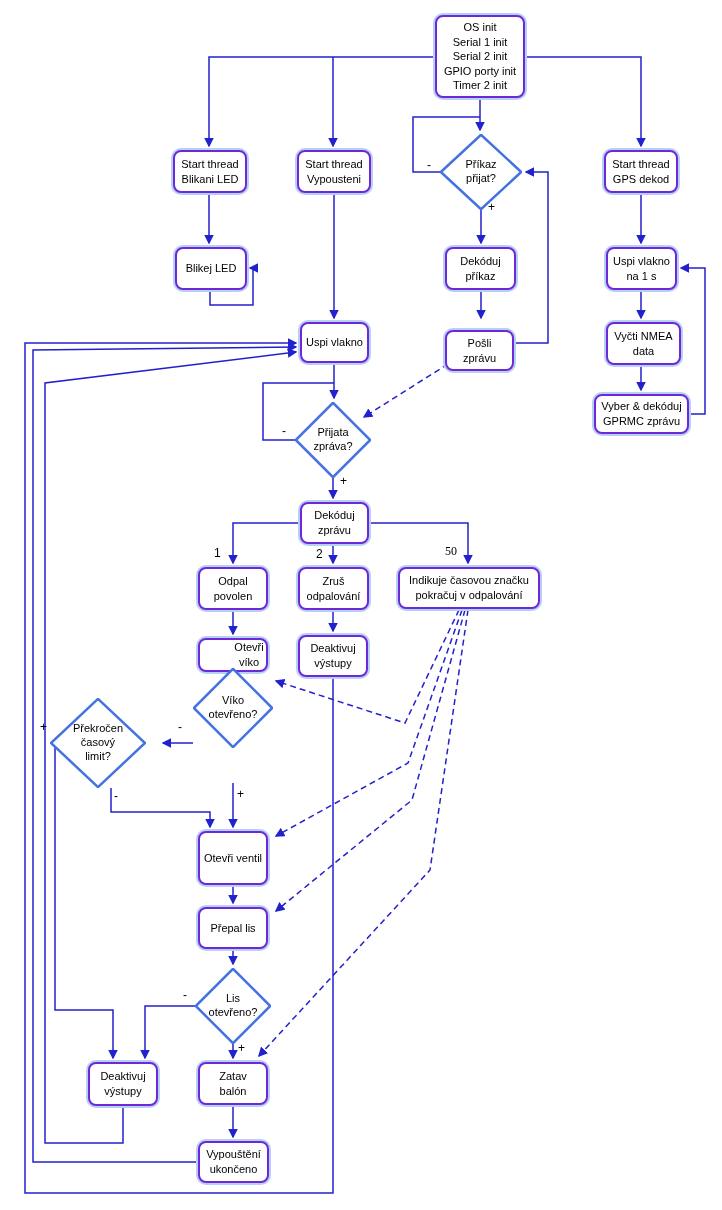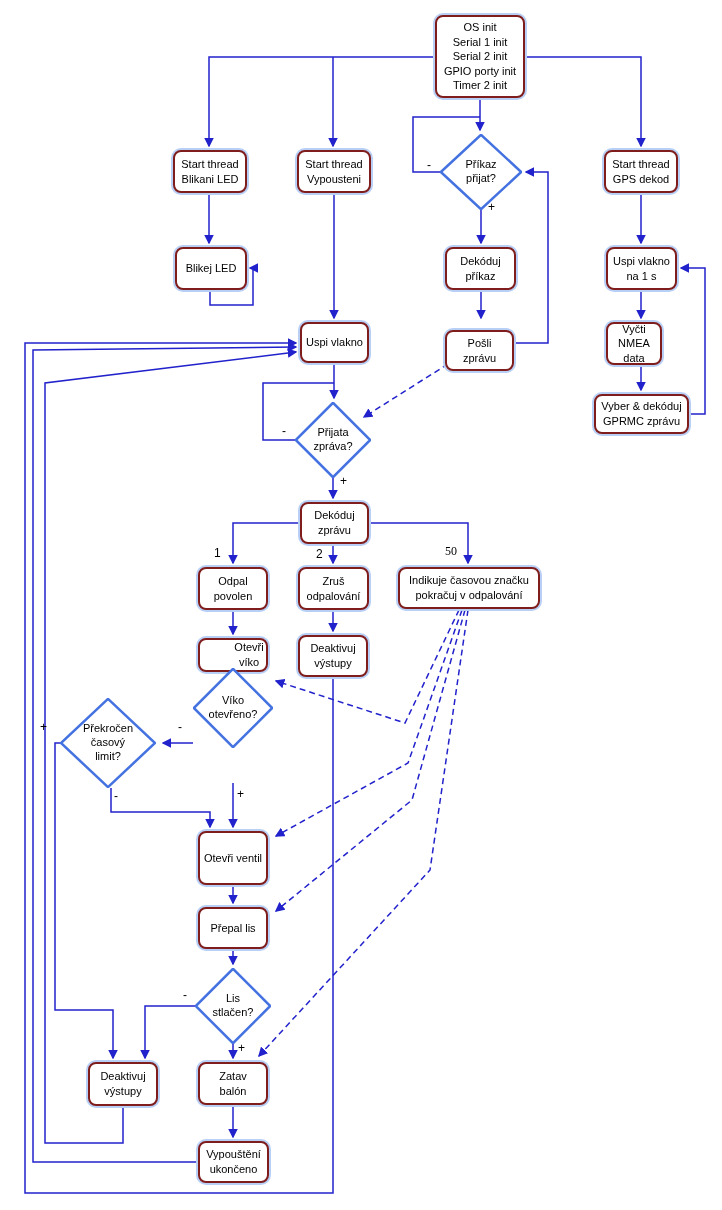--- a/index.html
+++ b/index.html
@@ -4,21 +4,21 @@
 <style>
   html,body{margin:0;padding:0;background:#ffffff;}
   #canvas{
     position:relative;width:722px;height:1210px;background:#ffffff;
     font-family:"Liberation Sans","DejaVu Sans",sans-serif;overflow:hidden;
   }
   #edges{position:absolute;left:0;top:0;width:722px;height:1210px;}
   .box{
     position:absolute;display:flex;align-items:center;justify-content:center;
     text-align:center;font-size:11px;line-height:1.32;color:#000;
-    background:#fff;border:2px solid #7f1d1d;border-radius:8px;
+    background:#fff;border:2px solid #6d28d9;border-radius:8px;
     box-shadow:0 0 0 2px #b8d0f6;white-space:pre-line;box-sizing:border-box;
     z-index:2;
   }
   .diamond{position:absolute;z-index:2;}
   .diamond svg{position:absolute;left:0;top:0;width:100%;height:100%;}
   .diamond .dlabel{
     position:absolute;left:0;top:0;width:100%;height:100%;
     display:flex;align-items:center;justify-content:center;text-align:center;
     font-size:11px;line-height:1.25;color:#000;white-space:pre-line;
   }
@@ -98,21 +98,21 @@
   <div class="box" style="left:604px;top:150px;width:74px;height:43px;">Start thread
 GPS dekod</div>
   <div class="box" style="left:175px;top:247px;width:72px;height:43px;">Blikej LED</div>
   <div class="box" style="left:445px;top:247px;width:71px;height:43px;">Dekóduj
 příkaz</div>
   <div class="box" style="left:606px;top:247px;width:71px;height:43px;">Uspi vlakno
 na 1 s</div>
   <div class="box" style="left:300px;top:322px;width:69px;height:41px;">Uspi vlakno</div>
   <div class="box" style="left:445px;top:322px;width:69px;height:41px;margin-top:8px;">Pošli
 zprávu</div>
-  <div class="box" style="left:606px;top:322px;width:56px;height:43px;">Vyčti NMEA
+  <div class="box" style="left:606px;top:322px;width:75px;height:43px;">Vyčti NMEA
 data</div>
   <div class="box" style="left:594px;top:394px;width:95px;height:40px;">Vyber &amp; dekóduj
 GPRMC zprávu</div>
   <div class="box" style="left:300px;top:502px;width:69px;height:42px;">Dekóduj
 zprávu</div>
   <div class="box" style="left:198px;top:567px;width:70px;height:43px;">Odpal
 povolen</div>
   <div class="box" style="left:298px;top:567px;width:71px;height:43px;">Zruš
 odpalování</div>
   <div class="box" style="left:398px;top:567px;width:142px;height:42px;">Indikuje časovou značku
@@ -143,34 +143,34 @@
     <div class="dlabel">Přijata
 zpráva?</div>
   </div>
   <div class="diamond" style="left:193px;top:668px;width:80px;height:80px;">
     <svg viewBox="0 0 100 100" preserveAspectRatio="none">
       <polygon points="50,1 99,50 50,99 1,50" fill="#ffffff" stroke="#4472e0" stroke-width="2.5" vector-effect="non-scaling-stroke"></polygon>
     </svg>
     <div class="dlabel">Víko
 otevřeno?</div>
   </div>
-  <div class="diamond" style="left:60px;top:698px;width:96px;height:90px;text-decoration:underline;">
+  <div class="diamond" style="left:50px;top:698px;width:96px;height:90px;text-decoration:underline;">
     <svg viewBox="0 0 100 100" preserveAspectRatio="none">
       <polygon points="50,1 99,50 50,99 1,50" fill="#ffffff" stroke="#4472e0" stroke-width="2.5" vector-effect="non-scaling-stroke"></polygon>
     </svg>
     <div class="dlabel">Překročen
 časový
 limit?</div>
   </div>
   <div class="diamond" style="left:195px;top:968px;width:76px;height:76px;">
     <svg viewBox="0 0 100 100" preserveAspectRatio="none">
       <polygon points="50,1 99,50 50,99 1,50" fill="#ffffff" stroke="#4472e0" stroke-width="2.5" vector-effect="non-scaling-stroke"></polygon>
     </svg>
     <div class="dlabel">Lis
-stlačen?</div>
+otevřeno?</div>
   </div>
 
   <span class="elabel" style="left:427px;top:158px;">-</span>
   <span class="elabel" style="left:488px;top:200px;">+</span>
   <span class="elabel" style="left:282px;top:424px;">-</span>
   <span class="elabel" style="left:340px;top:474px;">+</span>
   <span class="elabel" style="left:214px;top:546px;">1</span>
   <span class="elabel" style="left:316px;top:547px;">2</span>
   <span class="elabel" style="left:445px;top:544px;font-family:Liberation Serif, serif;">50</span>
   <span class="elabel" style="left:178px;top:720px;">-</span>

